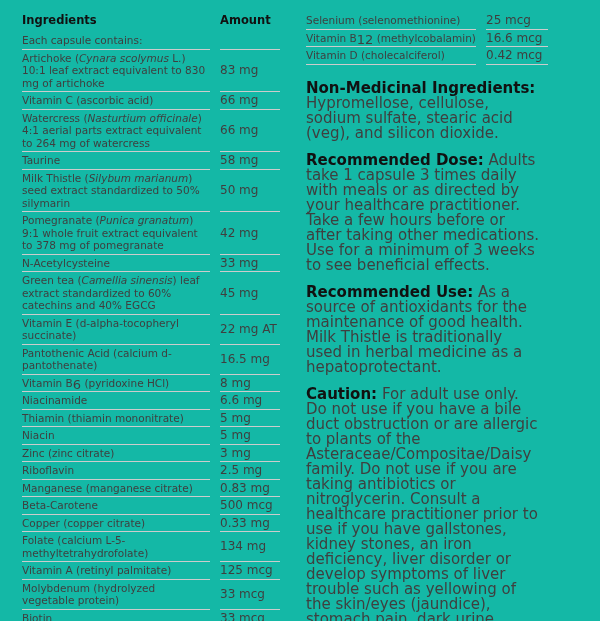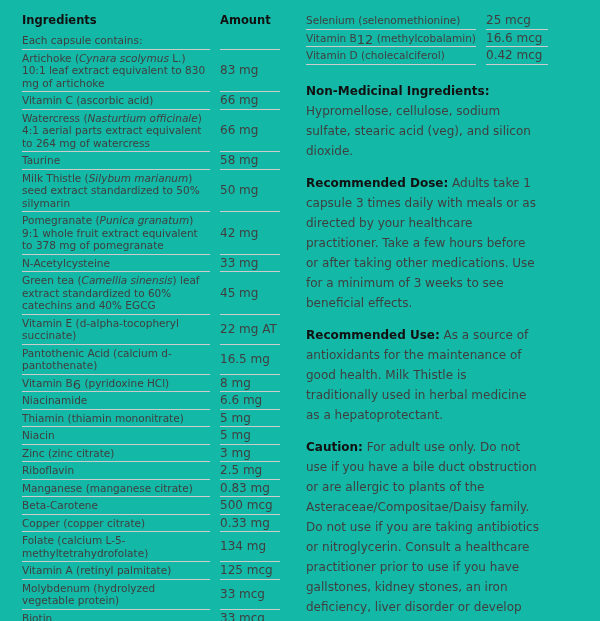--- a/index.html
+++ b/index.html
@@ -34,21 +34,21 @@
     border-bottom: 1px solid #cccccc;
   }
   .it { font-style: italic; }
   .sub { font-size: 13px; position: relative; top: 2.5px; }
 
   .right-table { margin-bottom: 16px; }
   .right-table .tamt { width: 62px; }
 
   
   .para {
-    font-size: 12px; line-height: 20px;
+    font-size: 15px; line-height: 15px;
     margin: 0 8px 12px 0; color: #3f3f3f;
   }
   .plabel { font-weight: bold; color: #111111; }
   .allbold { font-weight: bold; color: #111111; }
 </style>
 </head>
 <body>
 
 <div class="page">
 

